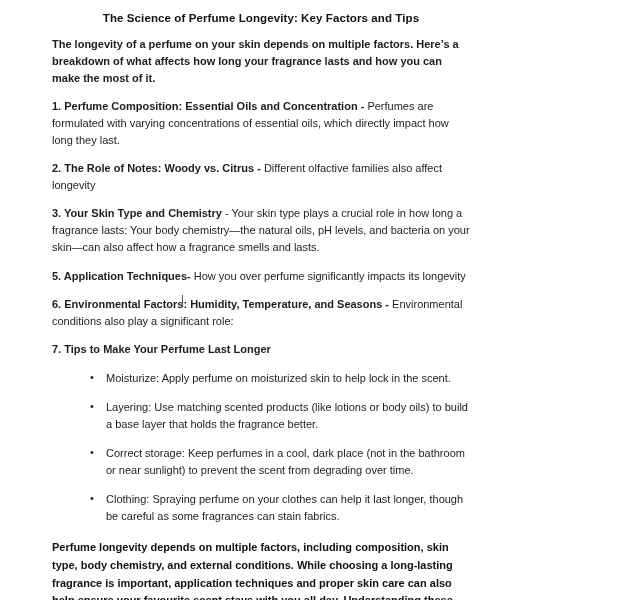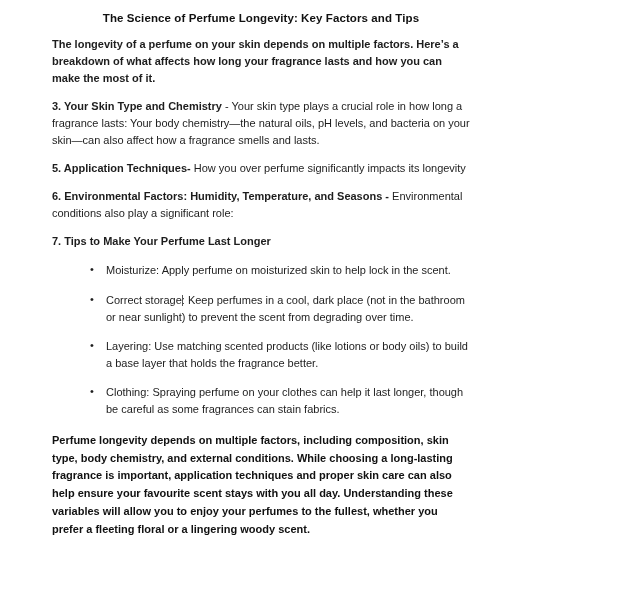--- a/index.html
+++ b/index.html
@@ -84,43 +84,49 @@
 <body>
 
 <div class="page">
 
   <div class="doc-title">The Science of Perfume Longevity: Key Factors and Tips</div>
 
   <div class="doc-body">
 
     <p class="para bold-all">The longevity of a perfume on your skin depends on multiple factors. Here’s a breakdown of what affects how long your fragrance lasts and how you can make the most of it.</p>
 
+    <p class="para">
+      <span class="lead">1. Perfume Composition: Essential Oils and Concentration -</span><span> Perfumes are formulated with varying concentrations of essential oils, which directly impact how long they last.</span>
+    </p>
 
+    <p class="para">
+      <span class="lead">2. The Role of Notes: Woody vs. Citrus -</span><span> Different olfactive families also affect longevity</span>
+    </p>
 
     <p class="para">
       <span class="lead">3. Your Skin Type and Chemistry</span><span> - Your skin type plays a crucial role in how long a fragrance lasts: Your body chemistry—the natural oils, pH levels, and bacteria on your skin—can also affect how a fragrance smells and lasts.</span>
     </p>
 
 
     <p class="para">
       <span class="lead">5. Application Techniques-</span><span> How you over perfume significantly impacts its longevity</span>
     </p>
 
     <p class="para">
       <span class="lead">6. Environmental Factors: Humidity, Temperature, and Seasons -</span><span> Environmental conditions also play a significant role:</span>
     </p>
 
     <p class="para">
       <span class="lead">7. Tips to Make Your Perfume Last Longer</span><span></span>
     </p>
 
     <ul class="tips">
       <li>Moisturize: Apply perfume on moisturized skin to help lock in the scent.</li>
+      <li>Layering: Use matching scented products (like lotions or body oils) to build a base layer that holds the fragrance better.</li>
       <li>Correct storage: Keep perfumes in a cool, dark place (not in the bathroom or near sunlight) to prevent the scent from degrading over time.</li>
-      <li>Layering: Use matching scented products (like lotions or body oils) to build a base layer that holds the fragrance better.</li>
       <li>Clothing: Spraying perfume on your clothes can help it last longer, though be careful as some fragrances can stain fabrics.</li>
     </ul>
 
     <span class="cursor-mark" style="left:130px; top:259px;"></span>
 
     <p class="closing">Perfume longevity depends on multiple factors, including composition, skin type, body chemistry, and external conditions. While choosing a long-lasting fragrance is important, application techniques and proper skin care can also help ensure your favourite scent stays with you all day. Understanding these variables will allow you to enjoy your perfumes to the fullest, whether you prefer a fleeting floral or a lingering woody scent.</p>
 
   </div>
 </div>
 

